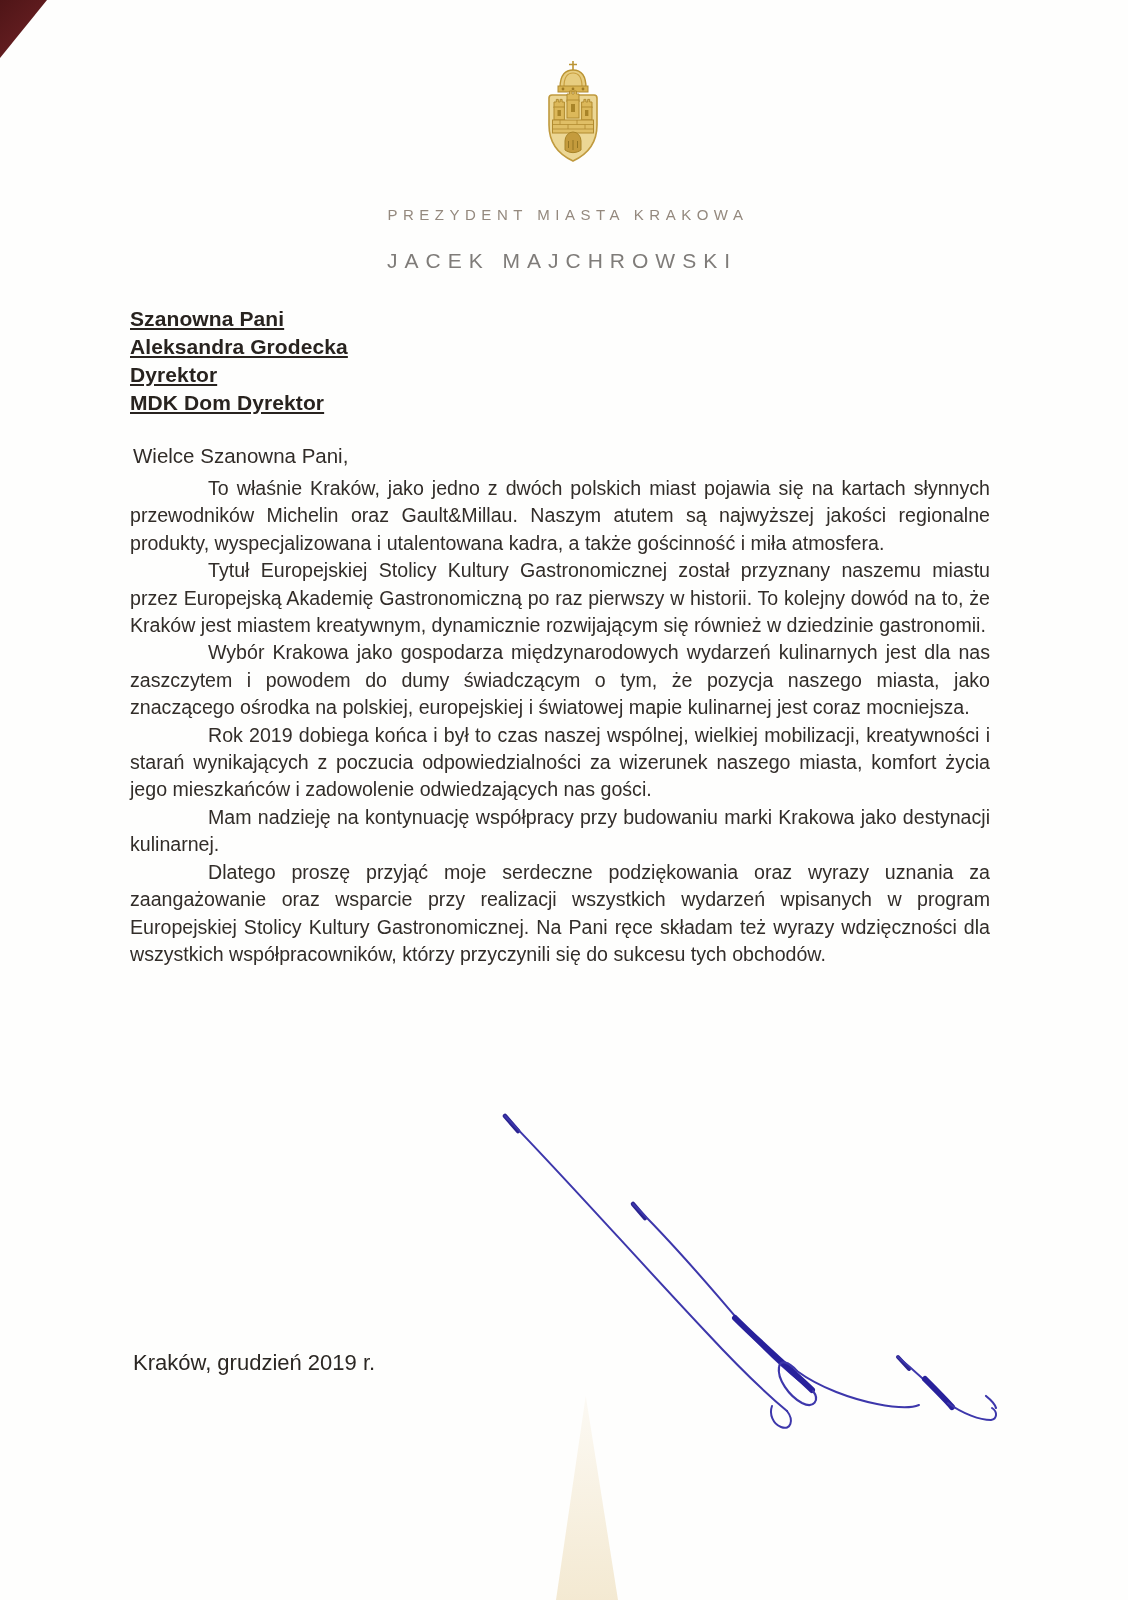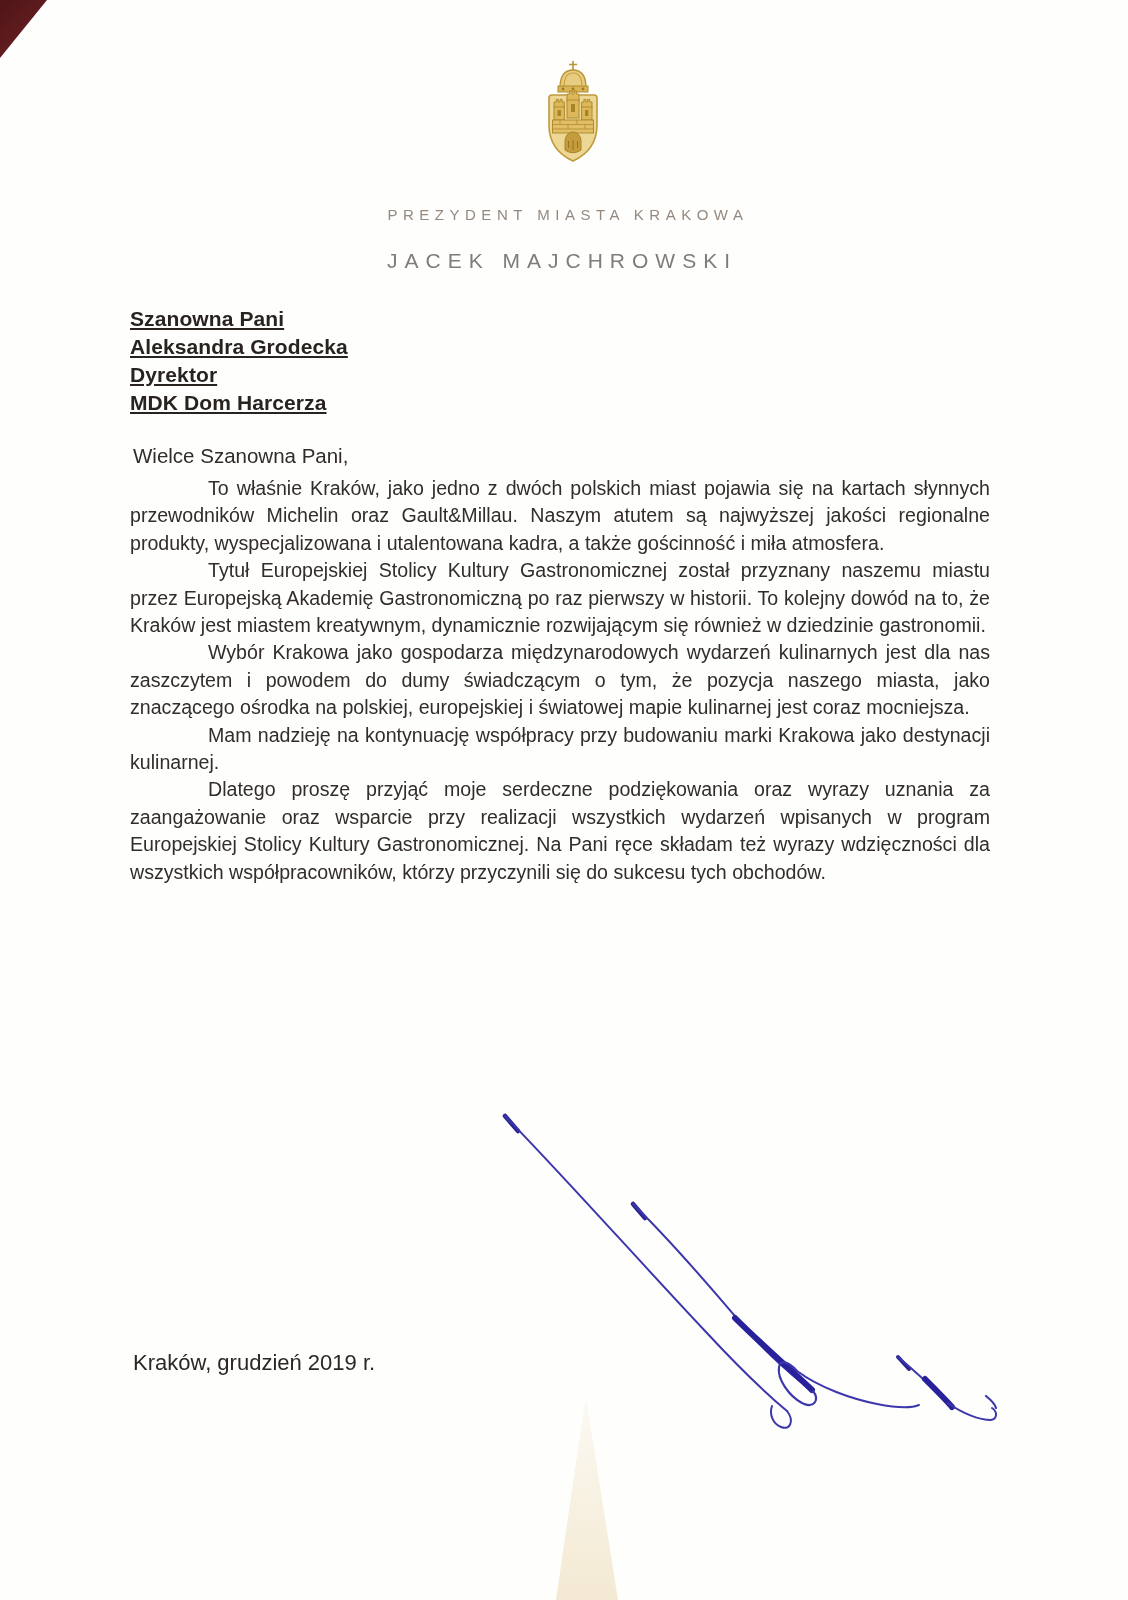--- a/index.html
+++ b/index.html
@@ -91,29 +91,30 @@
     </g>
   </svg>
 
   <div class="hdr-title">PREZYDENT MIASTA KRAKOWA</div>
   <div class="hdr-name">JACEK MAJCHROWSKI</div>
 
   <div class="recipient">
     <div>Szanowna Pani</div>
     <div>Aleksandra Grodecka</div>
     <div>Dyrektor</div>
-    <div>MDK Dom Harcerza</div>
+    <div>MDK Dom Dyrektor</div>
   </div>
 
   <div class="salutation">Wielce Szanowna Pani,</div>
 
   <div class="body-text">
     <p>To właśnie Kraków, jako jedno z dwóch polskich miast pojawia się na kartach słynnych przewodników Michelin oraz Gault&amp;Millau. Naszym atutem są najwyższej jakości regionalne produkty, wyspecjalizowana i utalentowana kadra, a także gościnność i miła atmosfera.</p>
     <p>Tytuł Europejskiej Stolicy Kultury Gastronomicznej został przyznany naszemu miastu przez Europejską Akademię Gastronomiczną po raz pierwszy w historii. To kolejny dowód na to, że Kraków jest miastem kreatywnym, dynamicznie rozwijającym się również w dziedzinie gastronomii.</p>
     <p>Wybór Krakowa jako gospodarza międzynarodowych wydarzeń kulinarnych jest dla nas zaszczytem i powodem do dumy świadczącym o tym, że pozycja naszego miasta, jako znaczącego ośrodka na polskiej, europejskiej i światowej mapie kulinarnej jest coraz mocniejsza.</p>
+    <p>Rok 2019 dobiega końca i był to czas naszej wspólnej, wielkiej mobilizacji, kreatywności i starań wynikających z poczucia odpowiedzialności za wizerunek naszego miasta, komfort życia jego mieszkańców i zadowolenie odwiedzających nas gości.</p>
     <p>Mam nadzieję na kontynuację współpracy przy budowaniu marki Krakowa jako destynacji kulinarnej.</p>
     <p>Dlatego proszę przyjąć moje serdeczne podziękowania oraz wyrazy uznania za zaangażowanie oraz wsparcie przy realizacji wszystkich wydarzeń wpisanych w program Europejskiej Stolicy Kultury Gastronomicznej. Na Pani ręce składam też wyrazy wdzięczności dla wszystkich współpracowników, którzy przyczynili się do sukcesu tych obchodów.</p>
   </div>
 
   <svg class="sig" viewBox="460 1075 560 370" aria-hidden="true">
     <g stroke="#3d37ab" fill="none" stroke-linecap="round">
 
       <path d="M505 1116 l13 15" stroke-width="4.5" stroke="#2b2490"></path>
       <path d="M633 1204 l12 14" stroke-width="4.5" stroke="#2b2490"></path>
       <path d="M898 1357 l11 12" stroke-width="4" stroke="#2b2490"></path>

